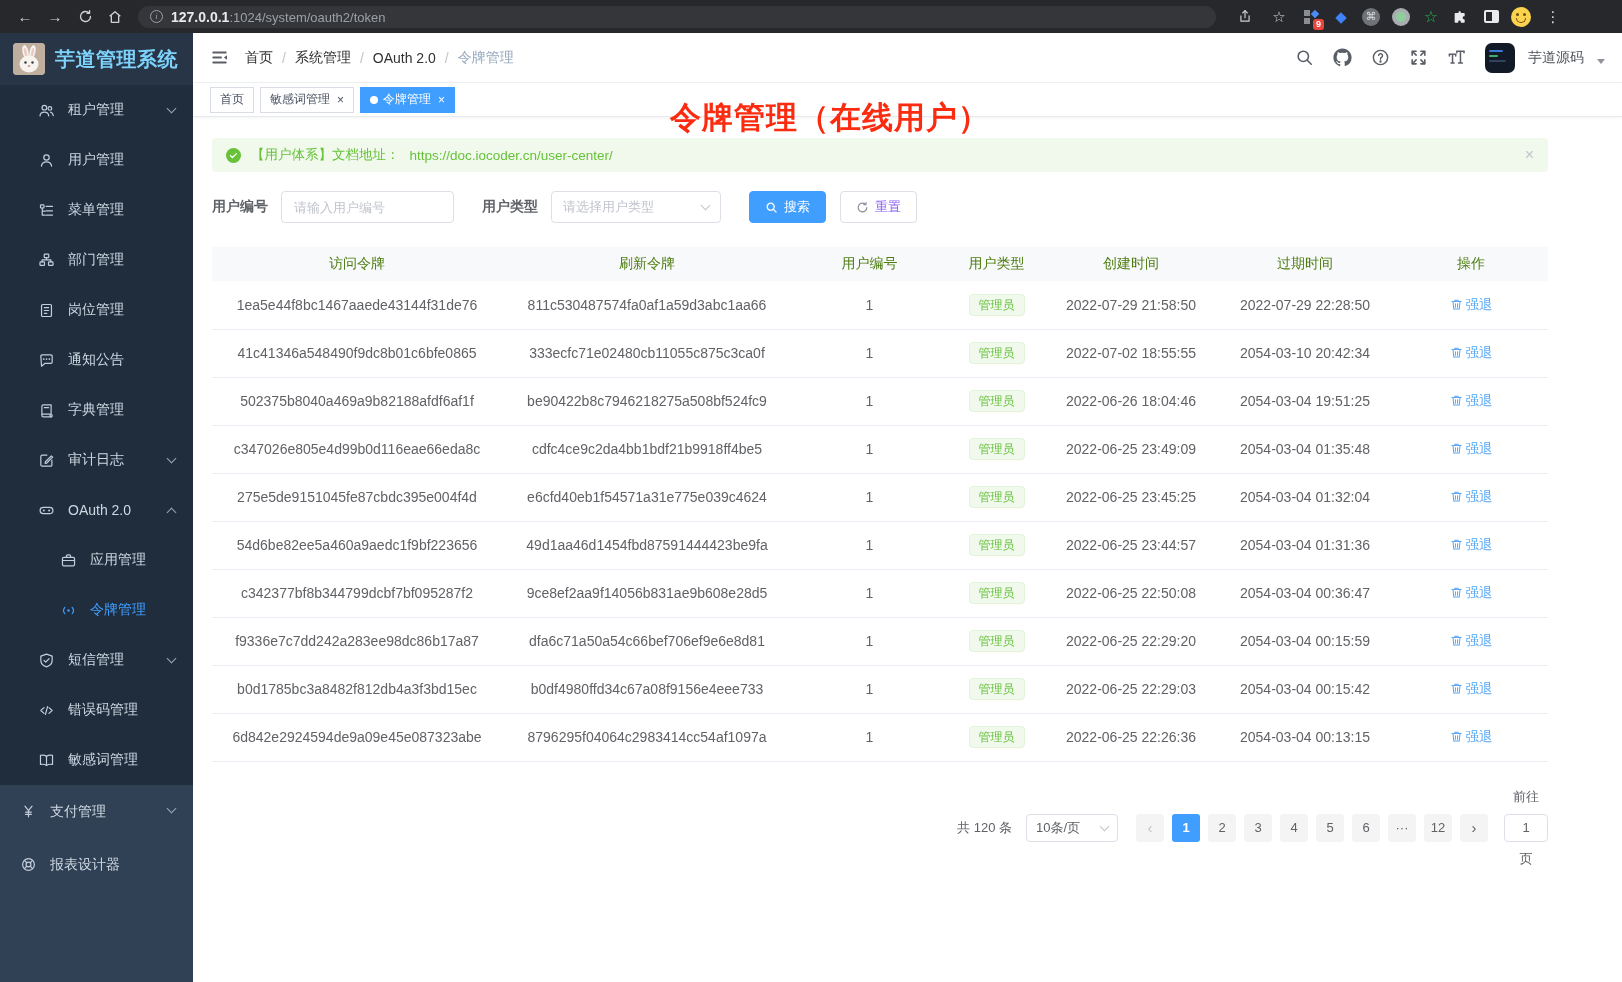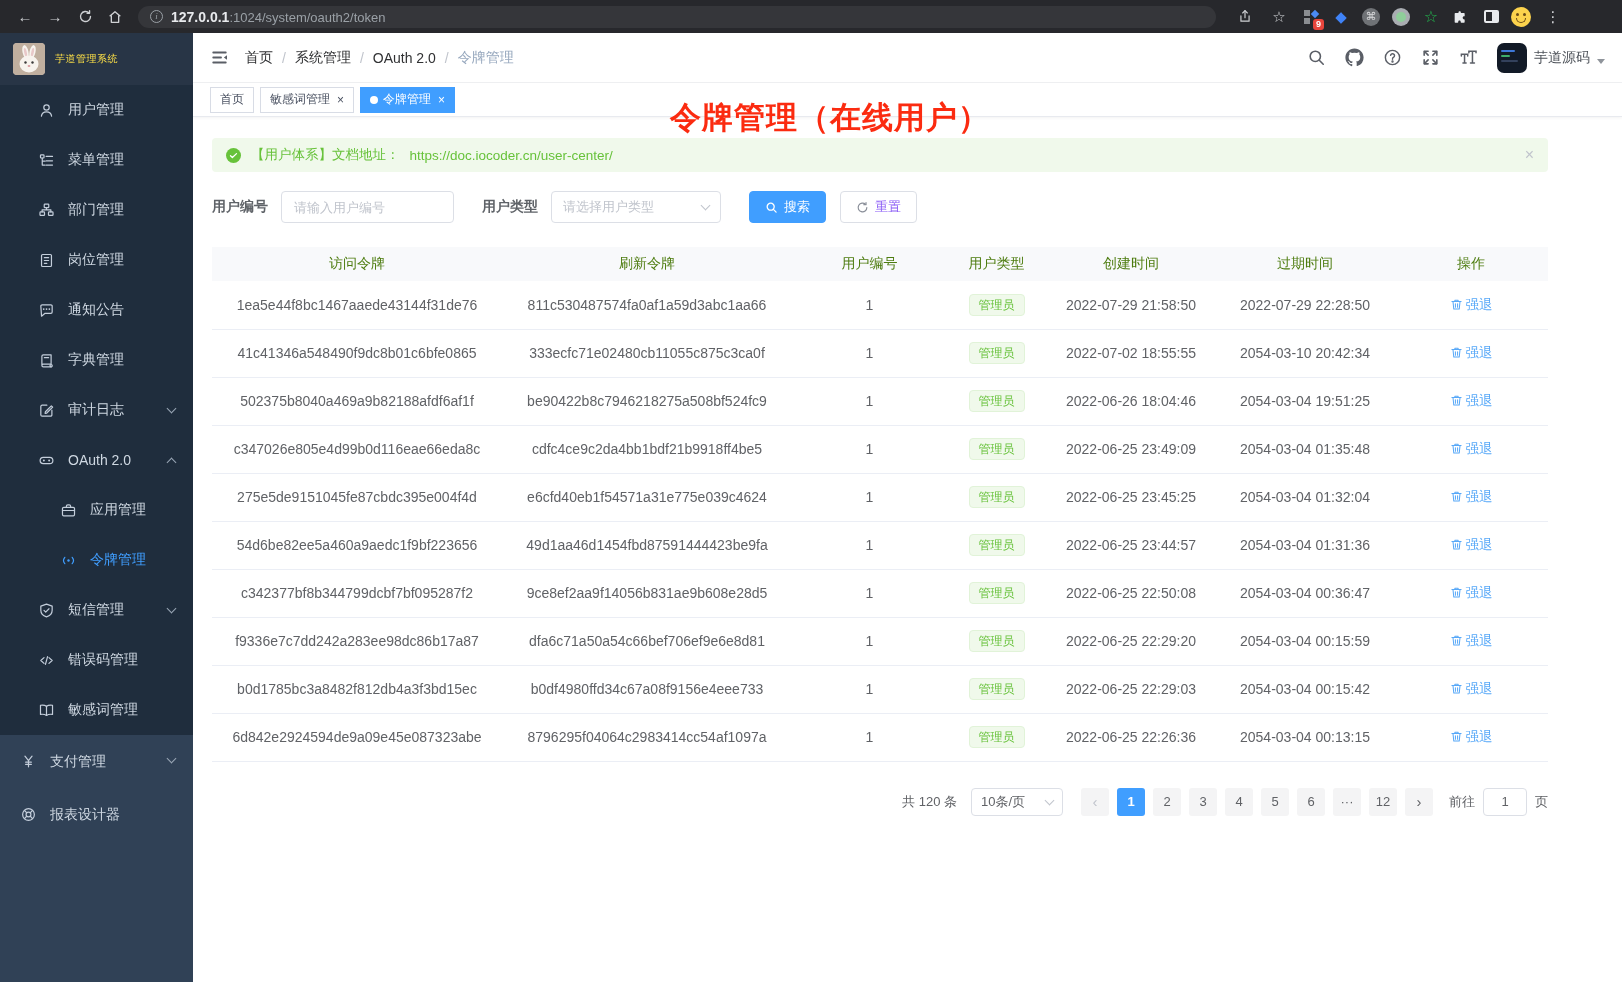--- a/index.html
+++ b/index.html
@@ -35,21 +35,21 @@
   .emoji-face i.l { left:5px; } .emoji-face i.r { right:5px; }
   .emoji-face u { position:absolute; left:5px; right:5px; bottom:4px; height:5px; border:1.5px solid #6b4b16; border-top:none; border-radius:0 0 8px 8px; }
 
   
   .app { display:flex; height:949px; }
 
   
   .sidebar { width:193px; background:#304156; display:flex; flex-direction:column; flex:0 0 193px; }
   .logo-bar { height:52px; background:#283546; display:flex; align-items:center; gap:10px; padding:0 13px; flex:0 0 52px; }
   .logo-img { width:32px; height:32px; border-radius:4px; overflow:hidden; background:#c9b9ab; }
-  .logo-title { color:#fde047; font-size:10px; font-weight:normal; letter-spacing:.5px; }
+  .logo-title { color:#7dd3fc; font-size:20px; font-weight:bold; letter-spacing:.5px; }
   .menu { flex:1; background:#304156; }
   .menu-item { height:50px; display:flex; align-items:center; position:relative; background:#1f2d3d; color:#cfd8e2; font-size:14px; cursor:pointer; }
   .menu-item .mi-icon { width:17px; height:17px; margin-right:13px; color:#c4cedb; flex:0 0 17px; }
   .menu-item.lvl1 { padding-left:38px; }
   .menu-item.lvl2 { padding-left:60px; }
   .menu-item.lvl0 { background:transparent; height:53px; padding-left:20px; }
   .menu-item.active { color:var(--accent); }
   .menu-item.active .mi-icon { color:var(--accent); }
   .arrow { position:absolute; right:18px; width:7px; height:7px; border-right:1.6px solid #9aa7b6; border-bottom:1.6px solid #9aa7b6; }
   .arrow.down { transform:rotate(45deg); top:20px; }
@@ -63,21 +63,21 @@
   .crumb { color:#303133; cursor:pointer; }
   .crumb.last { color:#97a8be; cursor:default; }
   .crumb-sep { color:#c0c4cc; margin:0 9px; }
   .nav-right { margin-left:auto; display:flex; align-items:center; gap:19px; color:#5a5e66; }
   .nav-ic { width:19px; height:19px; cursor:pointer; color:#5a5e66; }
   .avatar { width:30px; height:30px; border-radius:7px; background:#121a27; position:relative; overflow:hidden; cursor:pointer; }
   .avatar i { position:absolute; height:2px; border-radius:1px; }
   .avatar i:nth-child(1){ left:4px; top:7px; width:14px; background:#3d77d8; }
   .avatar i:nth-child(2){ left:4px; top:12px; width:9px; background:#3fae6a; }
   .avatar i:nth-child(3){ left:4px; top:17px; width:17px; background:#33415c; }
-  .nav-user { display:flex; align-items:center; gap:7px; cursor:pointer; }
+  .nav-user { display:flex; align-items:center; gap:13px; cursor:pointer; }
   .nav-username { font-size:14px; color:#4d5259; }
   .caret { width:0; height:0; border-left:4.5px solid transparent; border-right:4.5px solid transparent; border-top:5.5px solid #8f949b; margin-top:8px; }
 
   .tags-bar { height:34px; display:flex; align-items:center; padding:0 17px; gap:6px; border-bottom:1px solid #e8eaef; box-shadow:0 1px 3px rgba(0,0,0,.05); position:relative; }
   .tag-tab { height:26px; padding:0 9px; border:1px solid #d8dce5; background:#fff; color:#495060; font-size:12px; display:flex; align-items:center; gap:5px; cursor:pointer; }
   .tag-tab .dot { width:8px; height:8px; border-radius:50%; background:#fff; }
   .tag-tab.active { background:var(--accent); border-color:var(--accent); color:#fff; }
   .tab-close { font-size:12px; margin-left:2px; }
 
   .annotation { position:absolute; left:477px; top:64px; font-size:31px; font-weight:bold; color:var(--annotation); letter-spacing:1px; z-index:5; white-space:nowrap; }
@@ -108,21 +108,21 @@
   .op-link { color:var(--link); font-size:13.5px; display:inline-flex; align-items:center; gap:3px; cursor:pointer; }
   .op-link svg { width:13px; height:13px; }
 
   .pagination { margin-top:26px; display:flex; align-items:center; justify-content:flex-end; font-size:13px; color:#606266; }
   .pg-total { margin-right:14px; }
   .pg-size { width:92px; height:28px; border:1px solid #dcdfe6; border-radius:4px; display:flex; align-items:center; justify-content:space-between; padding:0 9px; margin-right:14px; color:#606266; cursor:pointer; }
   .pg-btn { min-width:28px; height:28px; margin:0 4px; background:#f4f4f5; border:none; border-radius:3px; color:#606266; font-size:13px; display:flex; align-items:center; justify-content:center; cursor:pointer; font-family:inherit; padding:0 5px; }
   .pg-btn.active { background:var(--accent); color:#fff; font-weight:bold; }
   .pg-btn.nav { background:#f4f4f5; font-size:15px; }
   .pg-btn.disabled { color:#c0c4cc; cursor:default; }
-  .pg-goto { display:flex; align-items:center; gap:8px; margin-left:12px; }
+  .pg-goto { display:flex; align-items:center; gap:8px; margin-left:12px;flex-direction:column; }
   .pg-goto input { width:44px; height:28px; border:1px solid #dcdfe6; border-radius:4px; text-align:center; font-size:13px; color:#606266; outline:none; font-family:inherit; }
 </style>
 </head>
 <body style="--accent: #409eff; --success: #67c23a; --annotation: #fb2b10; --link: #57a8f8;">
 
 <div class="browser-bar">
   <div class="b-btn">←</div>
   <div class="b-btn">→</div>
   <div class="b-btn">
     <svg width="15" height="15" viewBox="0 0 24 24" fill="none" stroke="currentColor" stroke-width="2.2" stroke-linecap="round">
@@ -207,20 +207,32 @@
             <circle cx="19.5" cy="19.5" r="1.2" fill="#3a3a3a"></circle>
             <ellipse cx="16" cy="23" rx="1.4" ry="1" fill="#d89aa0"></ellipse>
           </svg>
       </span>
       <span class="logo-title">芋道管理系统</span>
     </div>
     <nav class="menu" id="sidebar-menu">
         <div class="menu-item lvl1">
           <span class="mi-icon">
             <svg viewBox="0 0 24 24" fill="none" stroke="currentColor" stroke-width="1.7" stroke-linecap="round" stroke-linejoin="round">
+              <circle cx="9" cy="8" r="3.3"></circle>
+              <path d="M2.8 19.5c.4-3.4 3-5.3 6.2-5.3s5.8 1.9 6.2 5.3"></path>
+              <circle cx="16.8" cy="9" r="2.6"></circle>
+              <path d="M17.8 14.2c2.2.6 3.5 2.3 3.8 5"></path>
+            </svg>
+          </span>
+          <span>租户管理</span>
+          <span class="arrow down"></span>
+        </div>
+        <div class="menu-item lvl1">
+          <span class="mi-icon">
+            <svg viewBox="0 0 24 24" fill="none" stroke="currentColor" stroke-width="1.7" stroke-linecap="round" stroke-linejoin="round">
               <circle cx="12" cy="7.8" r="3.8"></circle>
               <path d="M4.8 20c.5-4 3.5-6.1 7.2-6.1s6.7 2.1 7.2 6.1"></path>
             </svg>
           </span>
           <span>用户管理</span>
         </div>
         <div class="menu-item lvl1">
           <span class="mi-icon">
             <svg viewBox="0 0 24 24" fill="none" stroke="currentColor" stroke-width="1.7" stroke-linecap="round" stroke-linejoin="round">
               <rect x="3.5" y="4" width="5" height="4.5" rx="1"></rect>

